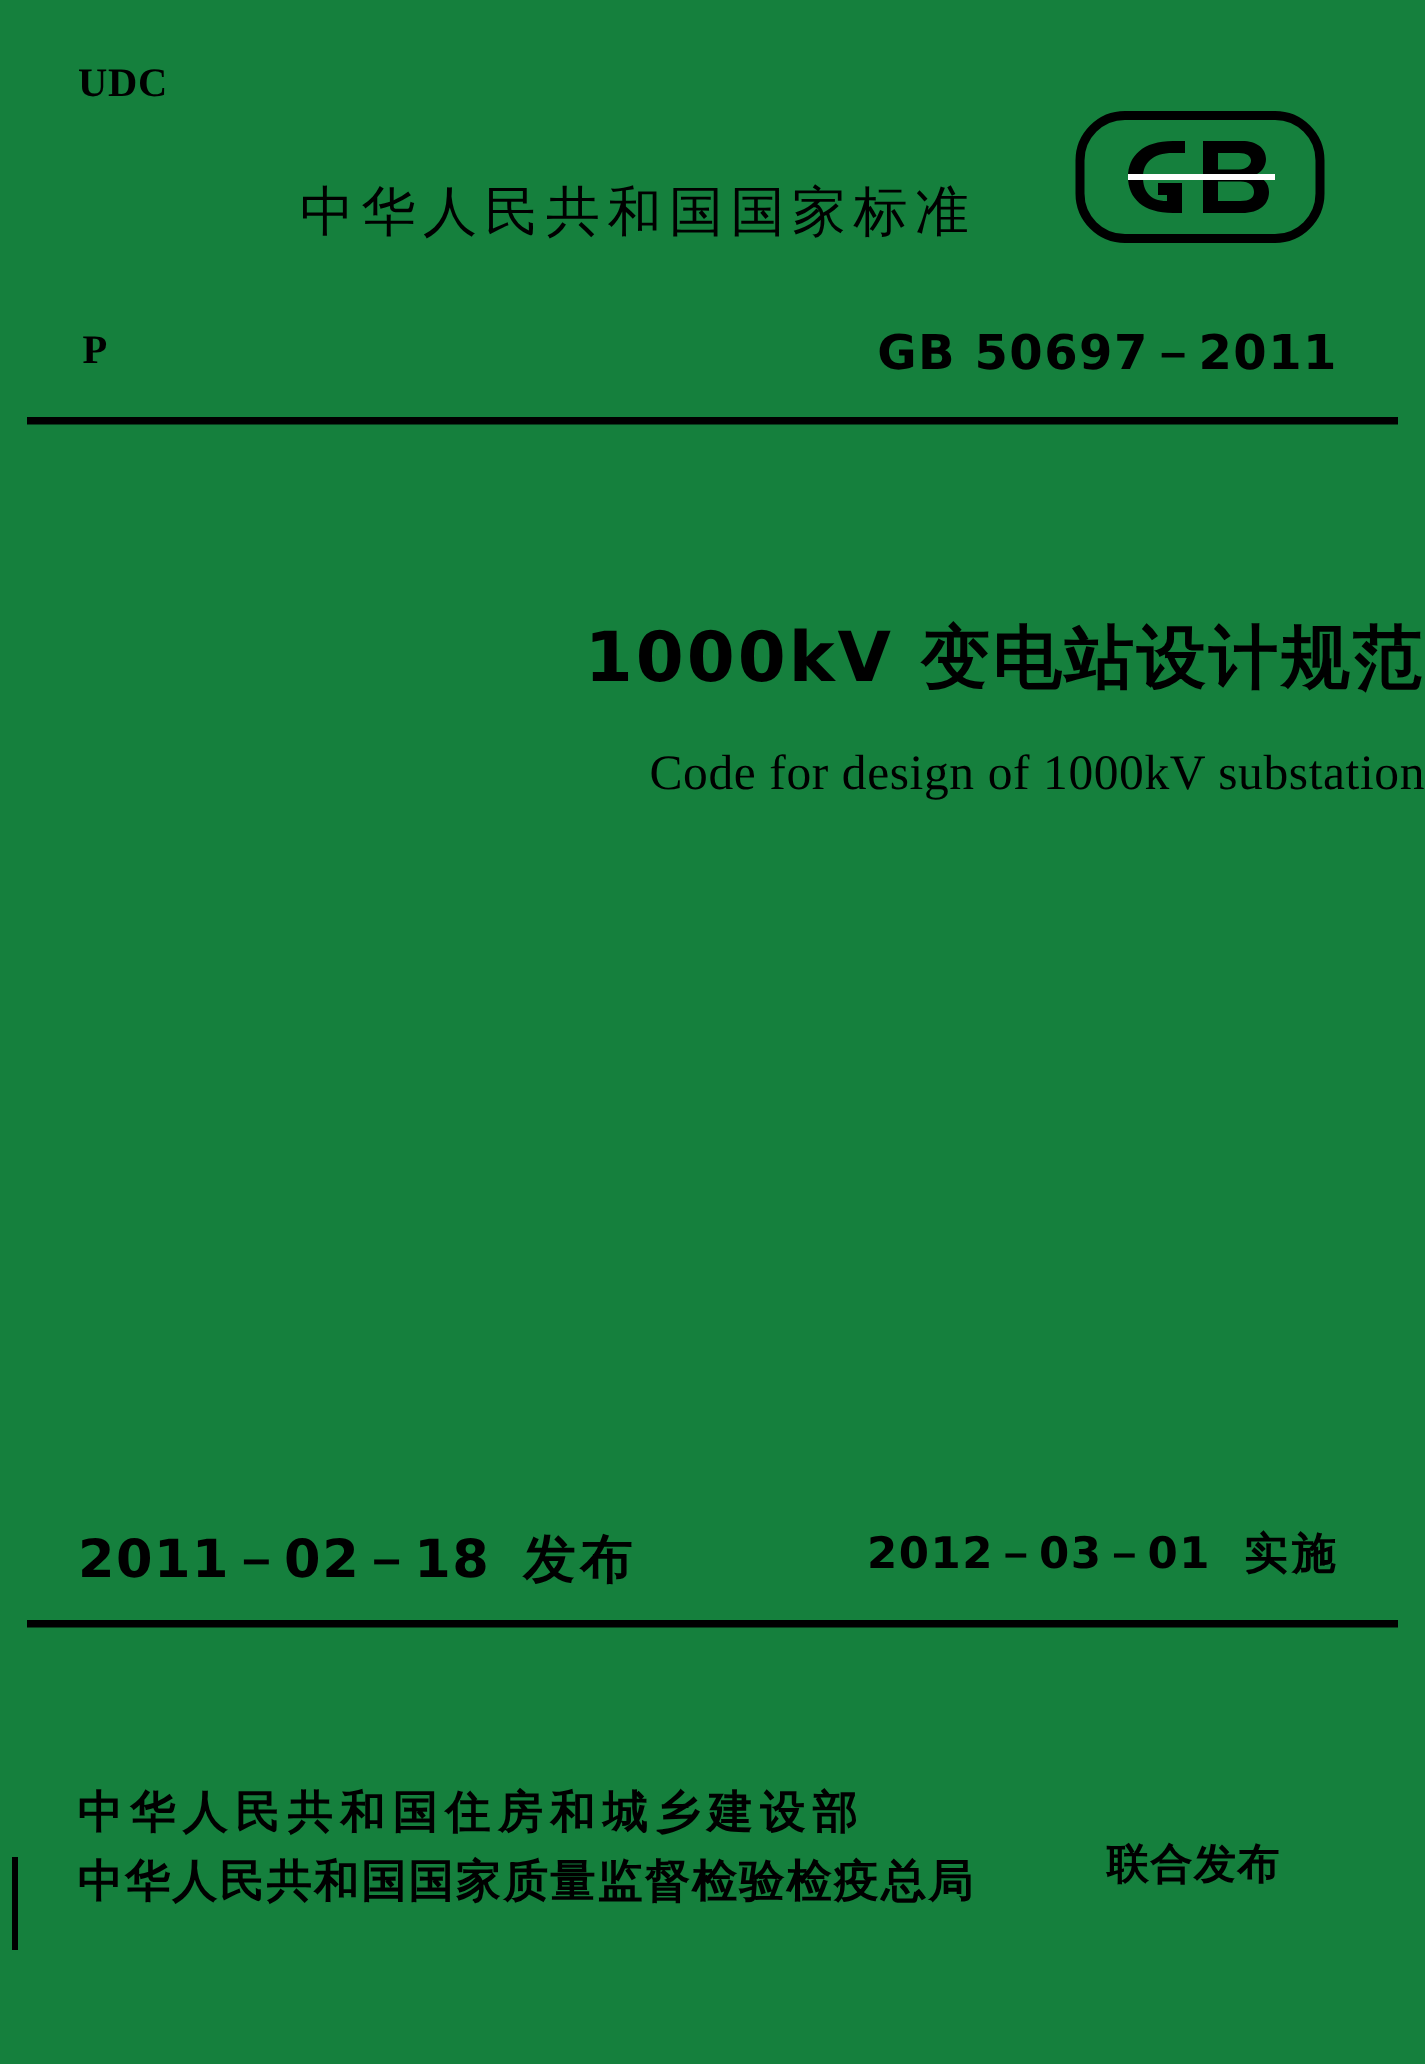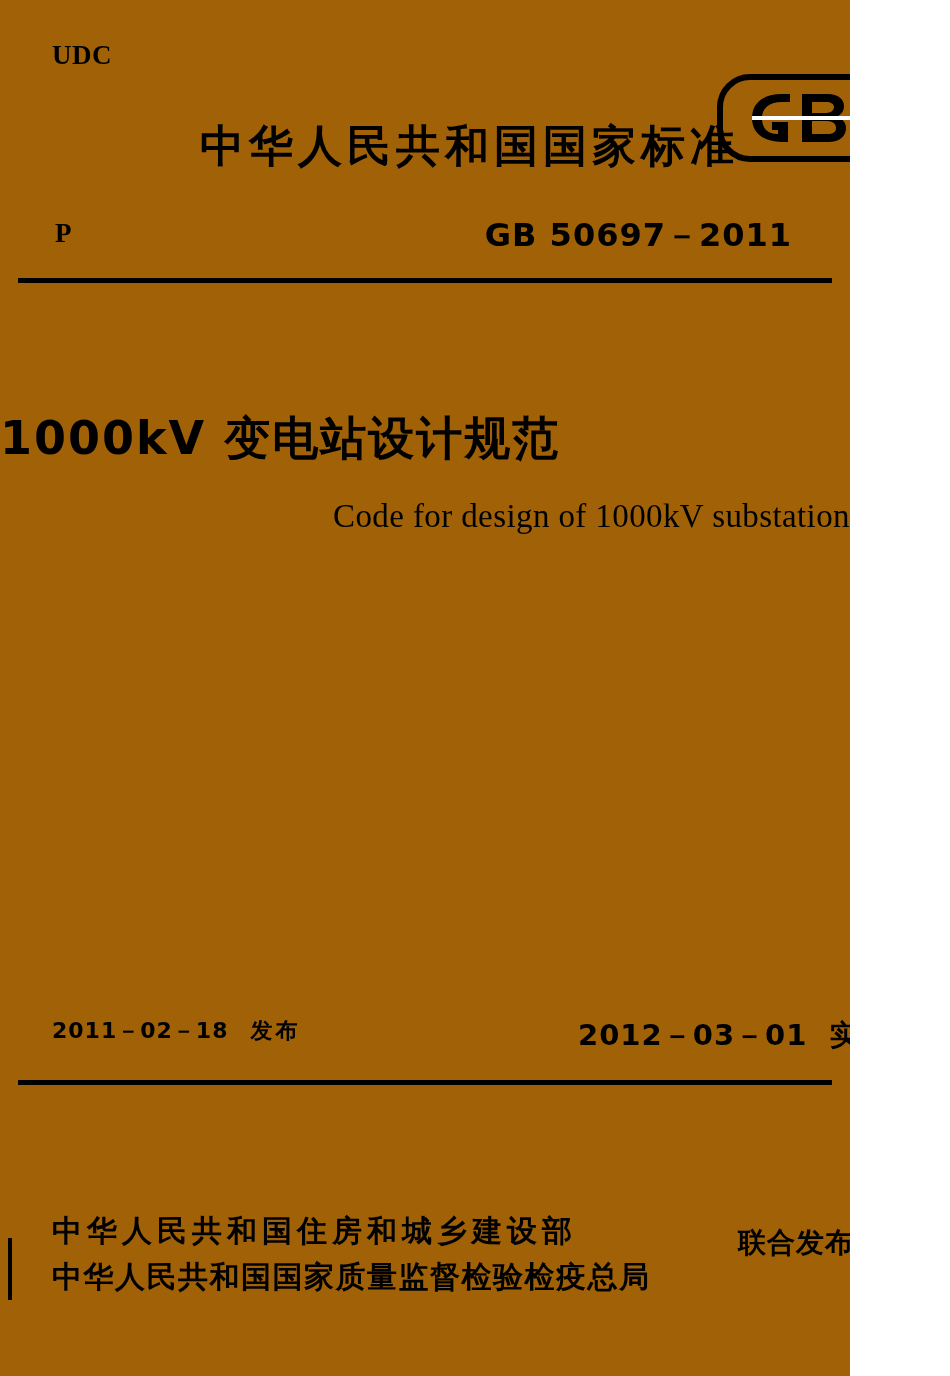--- a/index.html
+++ b/index.html
@@ -2,23 +2,23 @@
 <html><head>
 <meta charset="utf-8">
 <style>
   html, body {
     margin: 0;
     padding: 0;
     background: #ffffff;
   }
   .page {
     position: relative;
-    width: 850px;
+    width: 950px;
     height: 1376px;
-    background: #a16207;
+    background: #15803d;
     font-family: "Liberation Serif", serif;
     color: #000000;
     overflow: hidden;
   }
 
   
   .udc {
     position: absolute;
     left: 52px;
     top: 40px;
@@ -27,22 +27,22 @@
     font-size: 27px;
     letter-spacing: 0.5px;
   }
 
   
   .nat-standard {
     position: absolute;
     left: 200px;
     top: 117px;
     font-family: "DejaVu Sans", sans-serif;
-    font-weight: bold;
-    font-size: 44px;
+    font-weight: normal;
+    font-size: 36px;
     letter-spacing: 5px;
     white-space: nowrap;
   }
 
   
   .gb-logo {
     position: absolute;
     left: 716px;
     top: 72px;
     width: 168px;
@@ -87,21 +87,21 @@
     background: #000000;
   }
   .spine-1 { top: 1238px; height: 62px; }
 
   
   .title-cn {
     position: absolute;
     left: 0;
     right: 0;
     top: 408px;
-    text-align: left;
+    text-align: right;
     font-family: "DejaVu Sans", sans-serif;
     font-weight: bold;
     font-size: 46px;
     letter-spacing: 2px;
   }
   .title-en {
     position: absolute;
     left: 0;
     right: 0;
     top: 498px;
@@ -111,21 +111,21 @@
     letter-spacing: 0.4px;
   }
 
   
   .date-issue {
     position: absolute;
     left: 52px;
     top: 1016px;
     font-family: "DejaVu Sans", sans-serif;
     font-weight: bold;
-    font-size: 22px;
+    font-size: 35px;
     letter-spacing: 1px;
     white-space: nowrap;
   }
   .date-issue .label { margin-left: 22px; letter-spacing: 3px; }
   .date-effect {
     position: absolute;
     left: 578px;
     top: 1016px;
     font-family: "DejaVu Sans", sans-serif;
     font-weight: bold;
@@ -139,21 +139,21 @@
   .publishers {
     position: absolute;
     left: 52px;
     top: 1186px;
     font-family: "DejaVu Sans", sans-serif;
     font-weight: bold;
     font-size: 30px;
     line-height: 46px;
     white-space: nowrap;
   }
-  .pub-line-1 { letter-spacing: 5px; margin-top: 22px; }
+  .pub-line-1 { letter-spacing: 5px; }
   .pub-line-2 { letter-spacing: 1.5px; }
 
   .joint-release {
     position: absolute;
     left: 738px;
     top: 1224px;
     font-family: Liberation Sans, sans-serif;
     font-weight: bold;
     font-size: 28px;
     letter-spacing: 1px;

